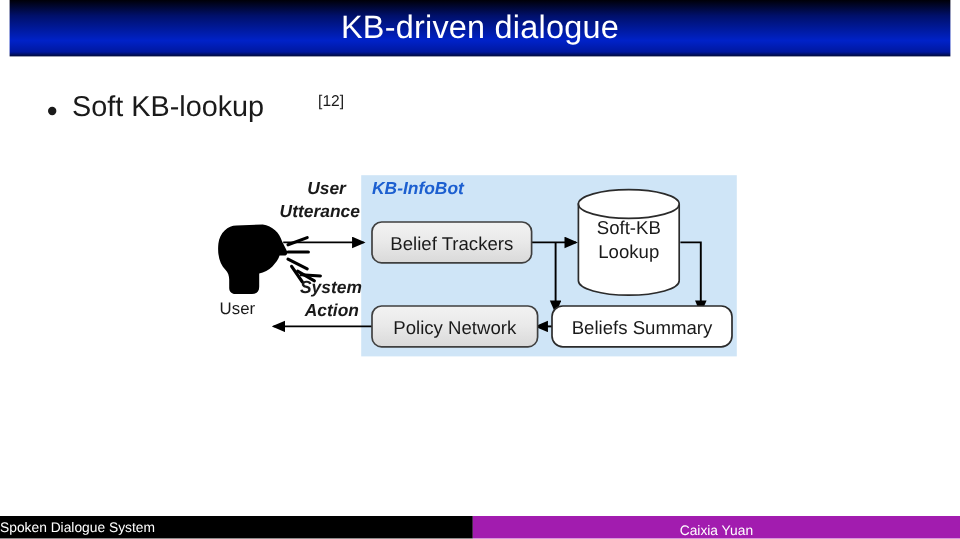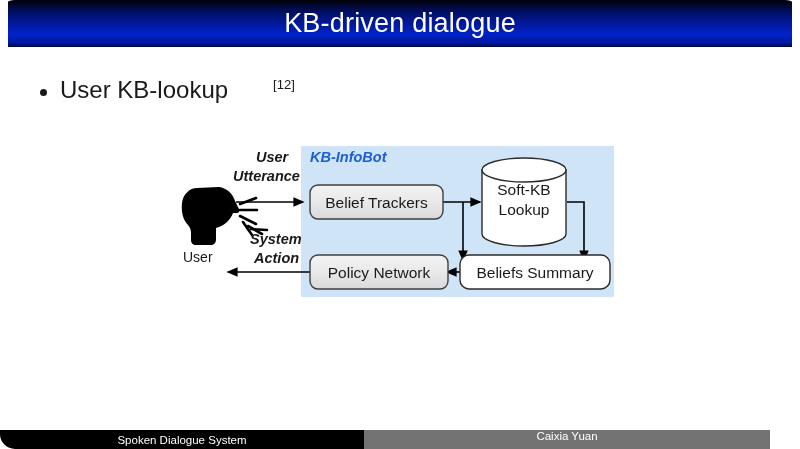--- a/index.html
+++ b/index.html
@@ -9,21 +9,20 @@
   }
   body {
     font-family: "Liberation Sans", sans-serif;
   }
   .slide {
     position: relative;
     width: 800px;
     height: 449px;
     background: #ffffff;
     overflow: hidden;
-    border-radius: 15px;
   }
 
   
   .title-bar {
     position: absolute;
     left: 8px;
     top: 0px;
     width: 784px;
     height: 47px;
     background: linear-gradient(to bottom, #000008 0%, #00106b 28%, #0022c8 72%, #0018a0 92%, #000a3a 100%);
@@ -84,53 +83,52 @@
   
   .footer {
     position: absolute;
     left: 0;
     top: 430px;
     width: 800px;
     height: 19px;
     display: flex;
   }
   .footer-left {
-    width: 364px;
+    width: 394px;
     height: 100%;
     background: #000000;
     display: flex;
     align-items: center;
-    justify-content: center;
   }
   .footer-right {
     width: 406px;
     height: 100%;
-    background: #737373;
-    display: flex;
-    align-items: flex-start;
+    background: #a21caf;
+    display: flex;
+    align-items: flex-end;
     justify-content: center;
   }
   .footer span {
     color: #ffffff;
     font-size: 11.5px;
     white-space: nowrap;
   }
 </style>
 </head>
 <body>
 
 <div class="slide">
 
   <div class="title-bar">
     <div class="title-text">KB-driven dialogue</div>
   </div>
 
   <div class="bullet-row">
     <div class="bullet-dot"></div>
-    <div class="bullet-text"><span>User KB-lookup</span><sup>[12]</sup></div>
+    <div class="bullet-text"><span>Soft KB-lookup</span><sup>[12]</sup></div>
   </div>
 
   <div class="diagram">
     <svg width="460" height="175" viewBox="0 0 460 175" xmlns="http://www.w3.org/2000/svg">
       <defs>
         <linearGradient id="boxgrad" x1="0" y1="0" x2="0" y2="1">
           <stop offset="0%" stop-color="#f2f2f2"></stop>
           <stop offset="45%" stop-color="#eaeaea"></stop>
           <stop offset="100%" stop-color="#d9d9d9"></stop>
         </linearGradient>

